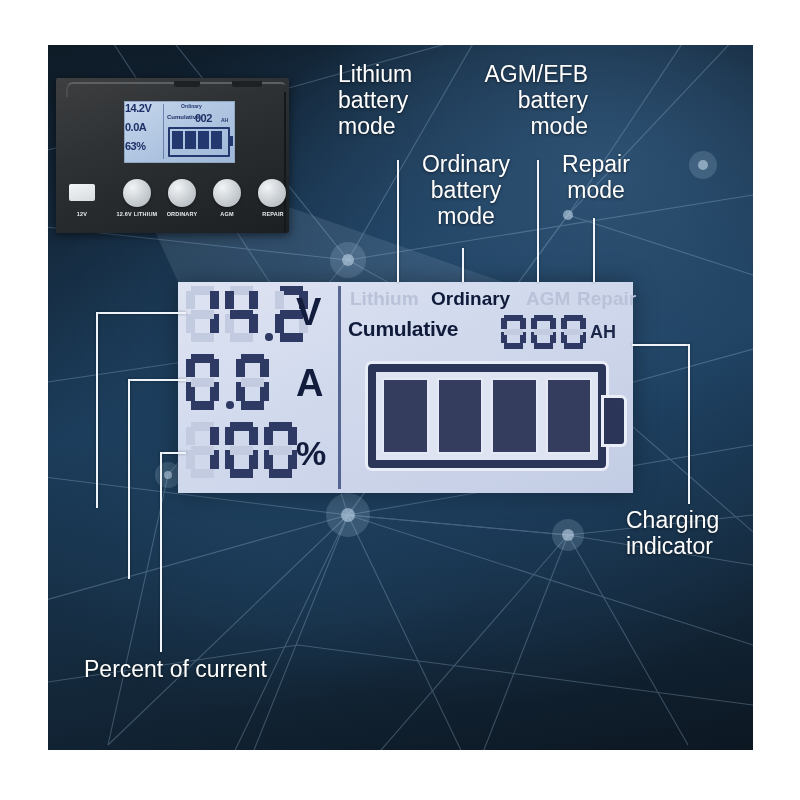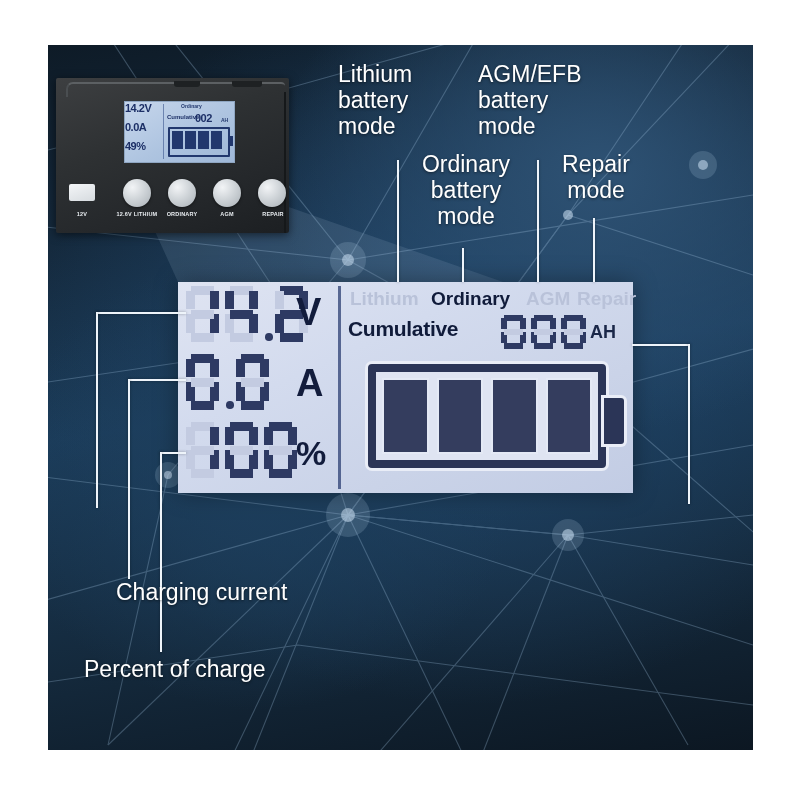--- a/index.html
+++ b/index.html
@@ -177,21 +177,21 @@
 
   <div id="device">
     <div class="topbezel"></div>
     <div class="notch" style="left:118px;width:26px;"></div>
     <div class="notch" style="left:176px;width:30px;"></div>
     <div class="rightedge"></div>
 
     <div id="dev-lcd">
       <div class="dline dv">14.2V</div>
       <div class="dline da">0.0A</div>
-      <div class="dline dp">49%</div>
+      <div class="dline dp">63%</div>
       <div class="dsep"></div>
       <div class="dord">Ordinary</div>
       <div class="dcum">Cumulative</div>
       <div class="dnum">002</div>
       <div class="dah">AH</div>
       <div class="dbat">
         <i style="left:2px"></i>
           <i style="left:15px"></i>
           <i style="left:28px"></i>
           <i style="left:41px"></i>
@@ -369,22 +369,23 @@
 
   <div class="ln lnh" style="left:632px;top:344px;width:58px;"></div>
   <div class="ln lnv" style="left:688px;top:344px;height:160px;"></div>
 
   <div class="note" style="left:338px;top:62px;text-align:left;">Lithium
 battery
 mode</div>
   <div class="note" style="left:410px;top:152px;text-align:center;width:112px;">Ordinary
 battery
 mode</div>
-  <div class="note" style="left:478px;top:62px;text-align:left;width:110px;">AGM/EFB
+  <div class="note" style="left:478px;top:62px;text-align:right;width:110px;">AGM/EFB
 battery
 mode</div>
   <div class="note" style="left:557px;top:152px;text-align:center;width:78px;">Repair
 mode</div>
 
-  <div class="note" style="left:116px;top:580px;">Charging current</div>
-  <div class="note" style="left:84px;top:657px;">Percent of charge</div>
+  <div class="note" style="left:84px;top:657px;">Percent of current</div>
+  <div class="note" style="left:626px;top:508px;text-align:left;">Charging
+indicator</div>
 
 </div>
 
 </body></html>

